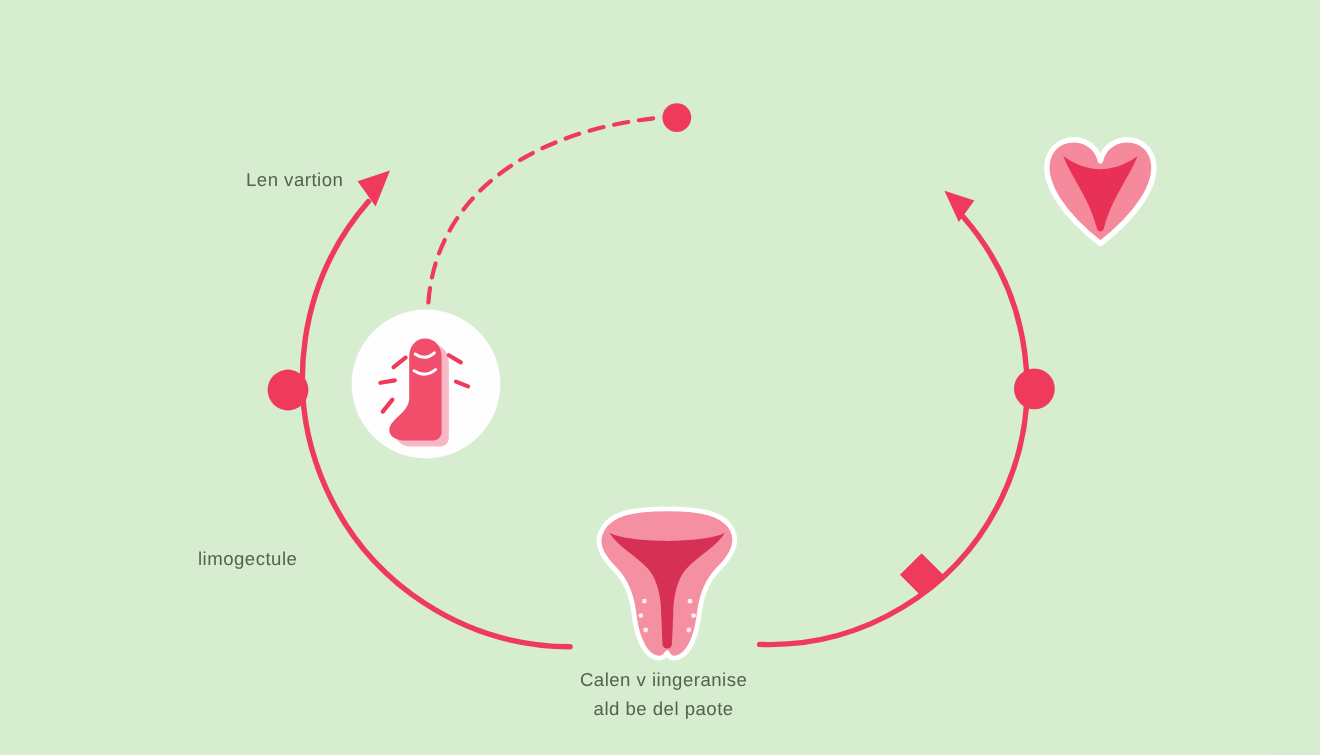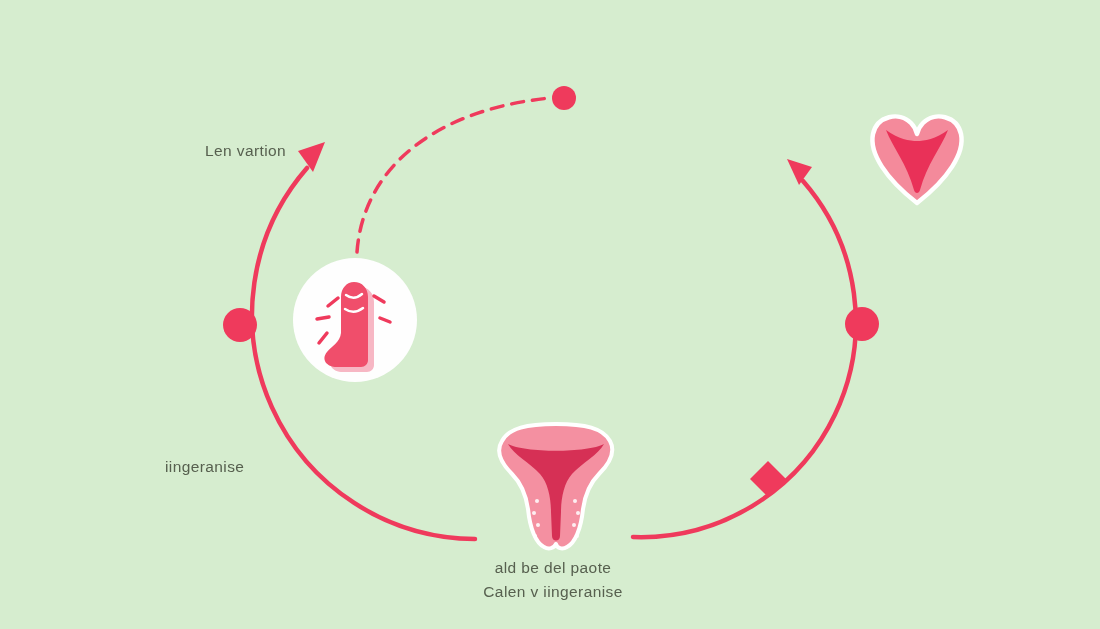--- a/index.html
+++ b/index.html
@@ -93,21 +93,21 @@
           <circle cx="578" cy="513" r="2"></circle>
         <circle cx="574" cy="525" r="2"></circle>
           <circle cx="577" cy="536" r="2"></circle>
       </g>
     </g>
   </svg>
 
   <div class="label label-top-left">Len vartion</div>
 
   <div class="label label-left">
-    <div>iingeranise</div>
+    <div>limogectule</div>
   </div>
 
   <div class="label label-bottom">
+    <div>Calen v iingeranise</div>
     <div>ald be del paote</div>
-    <div>Calen v iingeranise</div>
   </div>
 
 </div>
 
 </body></html>

